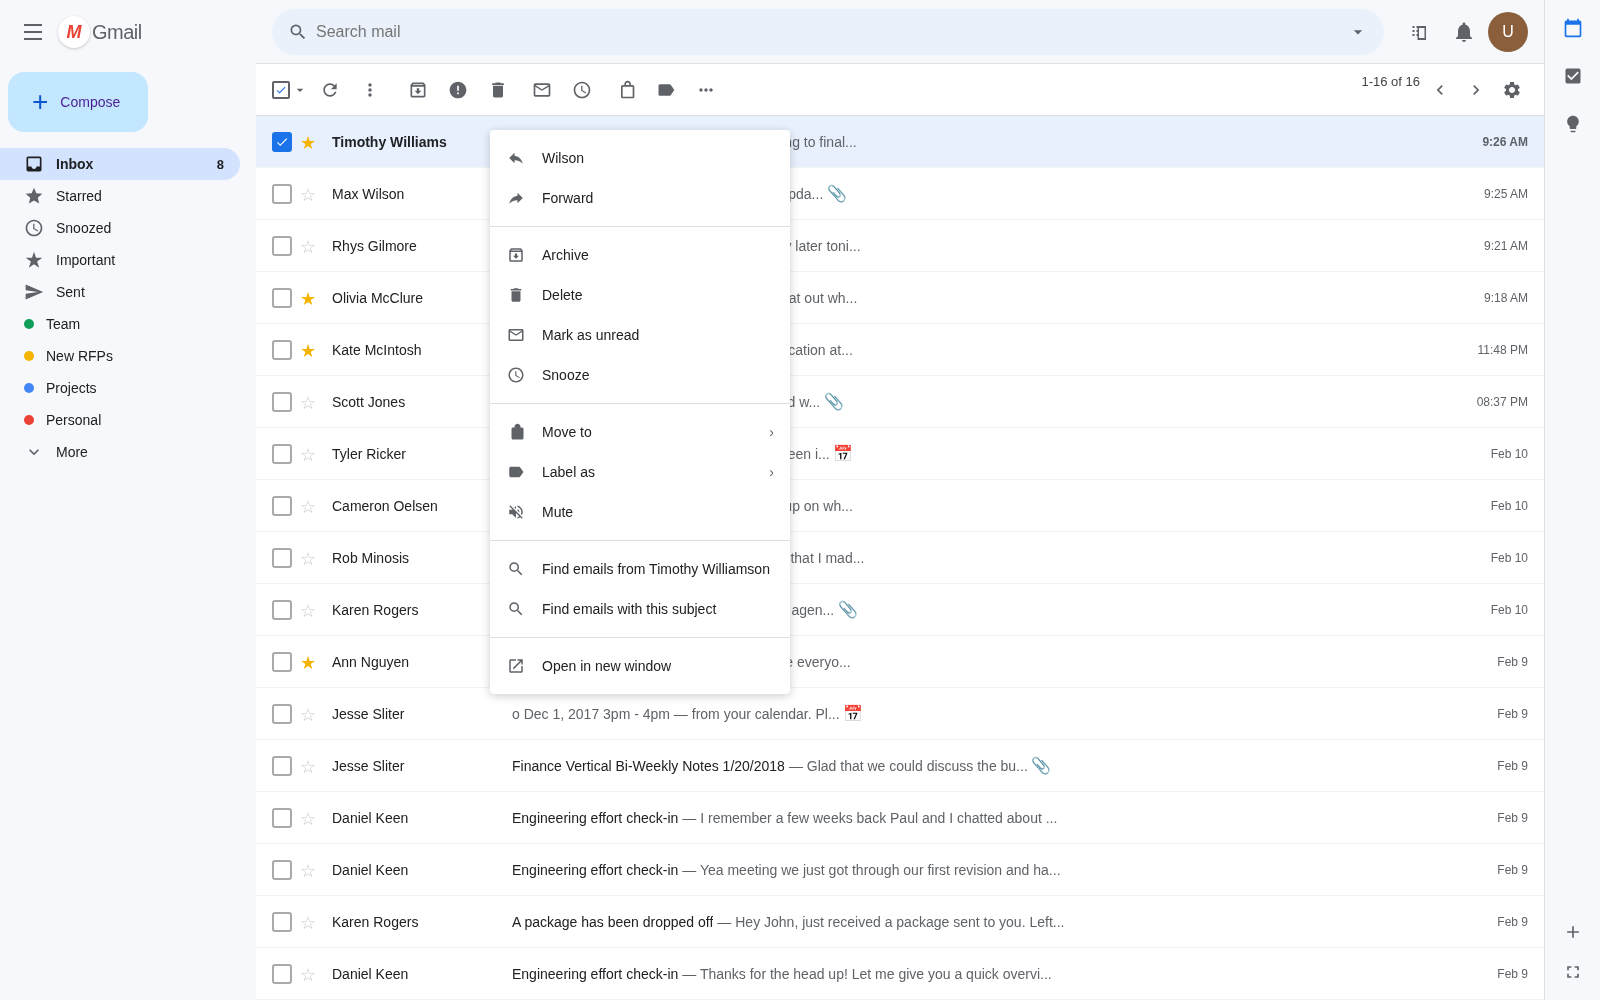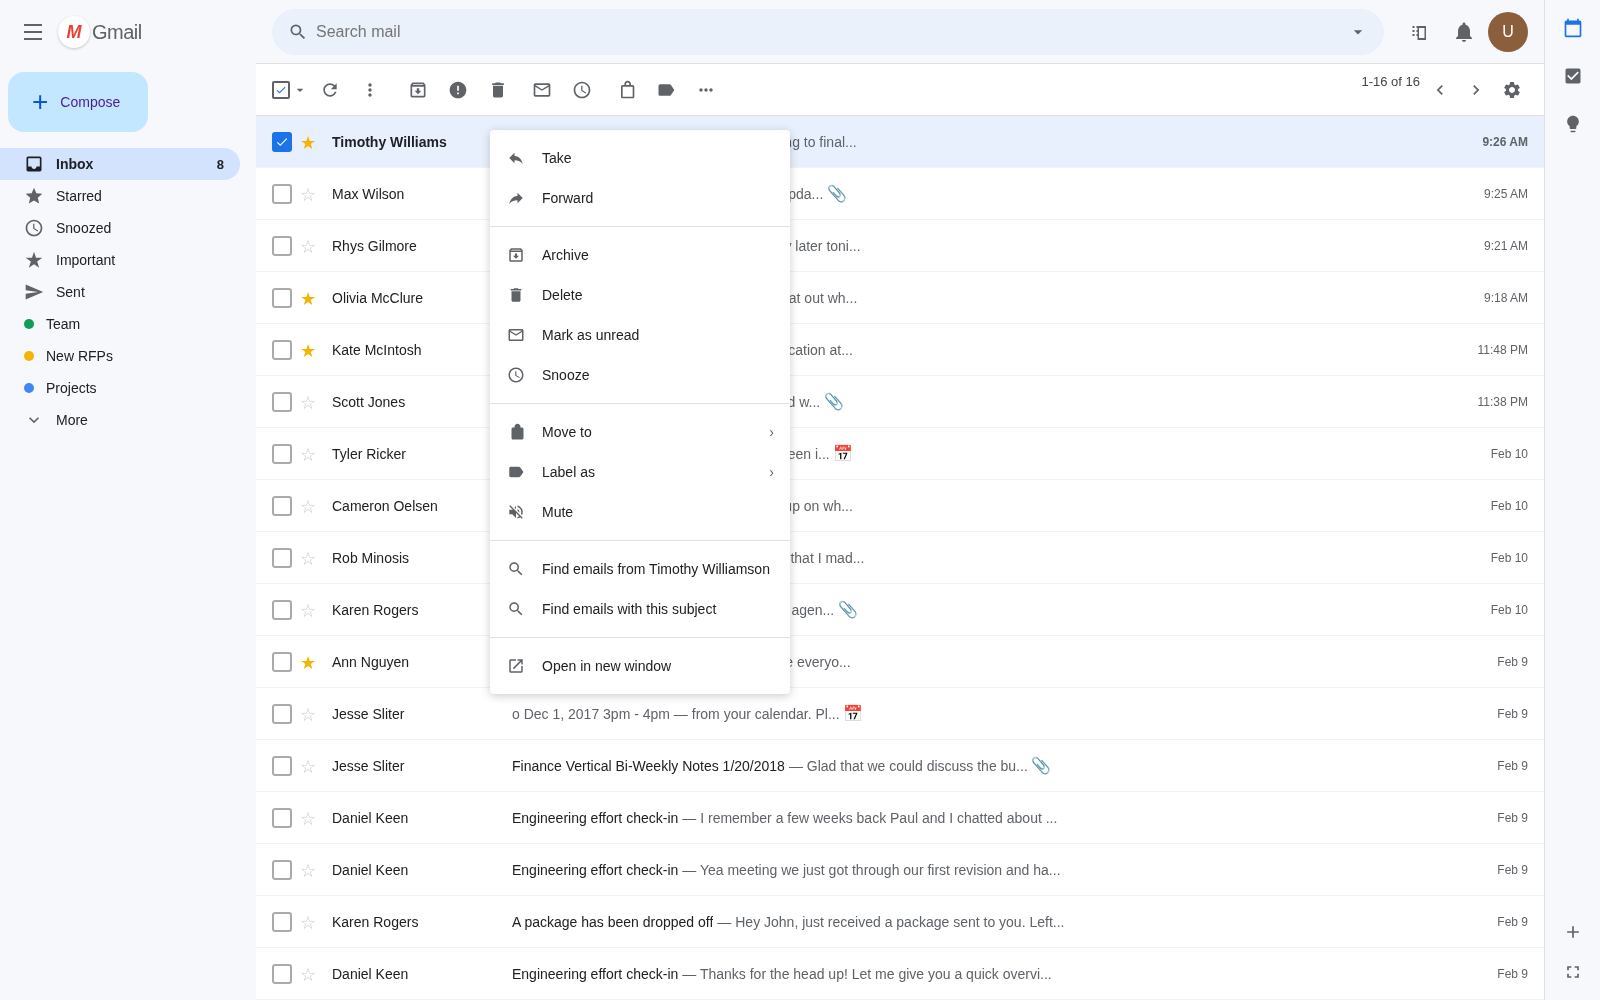--- a/index.html
+++ b/index.html
@@ -126,20 +126,24 @@
   </div>
   <div class="nav-item">
     <span class="label-dot" style="background:#f4b400;"></span>
     <span>New RFPs</span>
   </div>
   <div class="nav-item">
     <span class="label-dot" style="background:#4285f4;"></span>
     <span>Projects</span>
   </div>
   <div class="nav-item">
+    <span class="label-dot" style="background:#ea4335;"></span>
+    <span>Personal</span>
+  </div>
+  <div class="nav-item">
     <span>
       <svg width="20" height="20" viewBox="0 0 24 24" fill="#5f6368">
           <path d="M16.59 8.59L12 13.17 7.41 8.59 6 10l6 6 6-6z"></path>
         </svg>
     </span>
     <span>More</span>
   </div>
 </div>
 
 <div class="main">
@@ -324,21 +328,21 @@
     </div>
 
     <div class="email-row">
       <div class="checkbox"></div>
       <span class="star empty">☆</span>
       <span class="email-sender">Scott Jones</span>
       <div class="email-content">
         <span class="email-preview">— Our budget last year for vendors exceeded w...</span>
         <span class="attach-icon">📎</span>
       </div>
-      <span class="email-time">11:38 PM</span>
+      <span class="email-time">08:37 PM</span>
     </div>
 
     <div class="email-row">
       <div class="checkbox"></div>
       <span class="star empty">☆</span>
       <span class="email-sender">Tyler Ricker</span>
       <div class="email-content">
         <span class="email-subject">Feb 5, 2018 2:00pm - 3:00pm</span>
         <span class="email-preview"> — You have been i...</span>
         <span class="cal-icon">📅</span>
@@ -488,21 +492,21 @@
   </div>
 </div>
 
 <div class="context-menu" id="context-menu">
   <div class="menu-item">
     <span class="menu-icon">
       <svg width="18" height="18" viewBox="0 0 24 24" fill="#5f6368">
           <path d="M10 9V5l-7 7 7 7v-4.1c5 0 8.5 1.6 11 5.1-1-5-4-10-11-11z"></path>
         </svg>
     </span>
-    <span>Take</span>
+    <span>Wilson</span>
   </div>
   <div class="menu-item">
     <span class="menu-icon">
       <svg width="18" height="18" viewBox="0 0 24 24" fill="#5f6368">
           <path d="M14 9V5l7 7-7 7v-4.1c-5 0-8.5 1.6-11 5.1 1-5 4-10 11-11z"></path>
         </svg>
     </span>
     <span>Forward</span>
   </div>
   <div class="menu-divider"></div>

